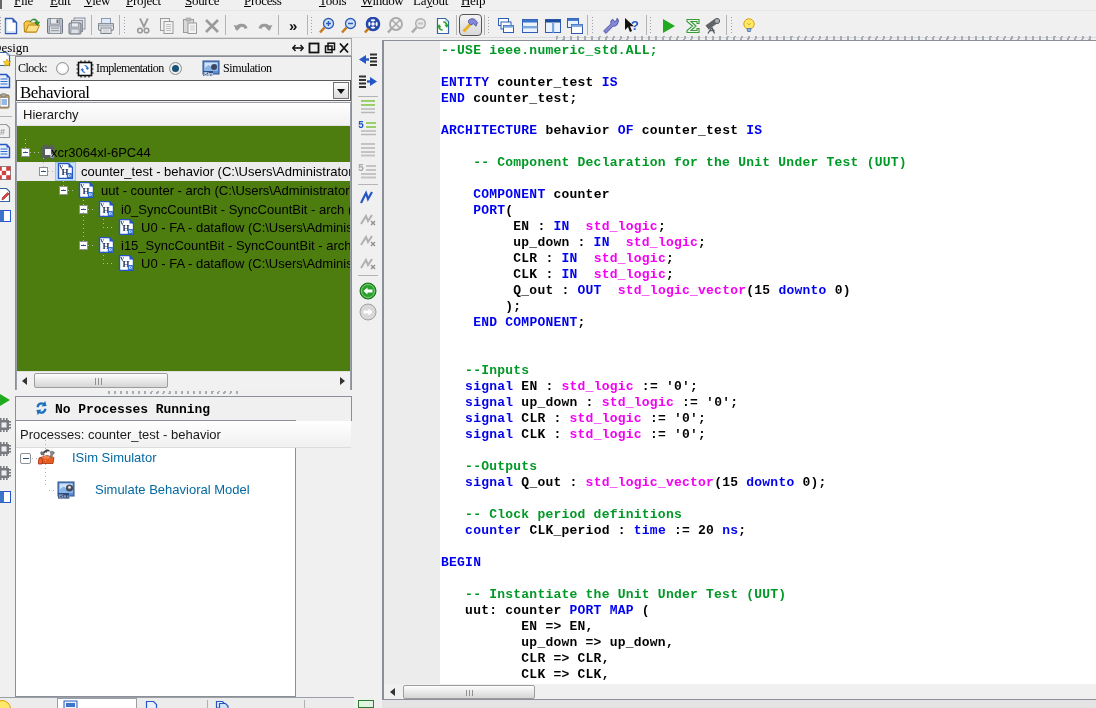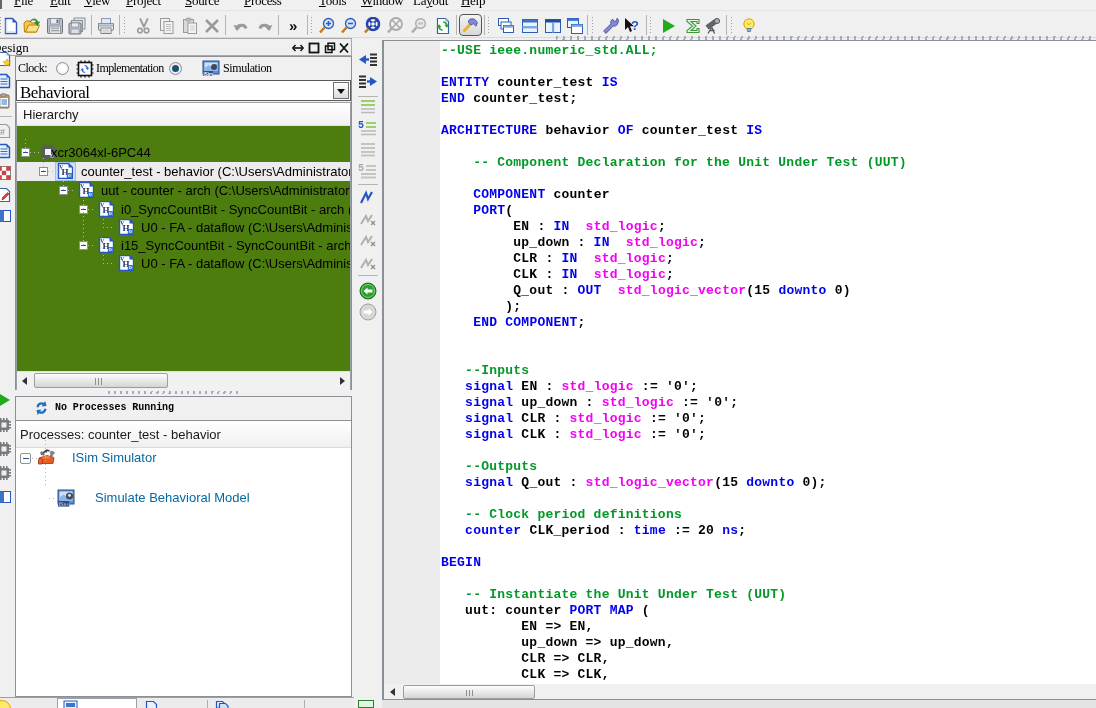--- a/index.html
+++ b/index.html
@@ -28,21 +28,21 @@
  font-size:13px;color:#1a1a1a;}
 .trow{position:absolute;left:0;width:333px;height:19px;font-size:13px;color:#000;white-space:nowrap;overflow:hidden;}
 .trow .txt{position:absolute;top:2px;}
 .exp{position:absolute;width:9px;height:9px;background:#fff;border:1px solid #8d9096;box-sizing:border-box;}
 .exp i{position:absolute;left:1px;top:3px;width:5px;height:1px;background:#305080;}
 .dotl{position:absolute;background-image:repeating-linear-gradient(90deg,#b5b5b5 0 1px,transparent 1px 4px);height:1px;}
 .dotv{position:absolute;background-image:repeating-linear-gradient(#b5b5b5 0 1px,transparent 1px 4px);width:1px;}
 .sbthumb{position:absolute;background:linear-gradient(#fdfdfd,#d5d5d5);border:1px solid #9d9d9d;box-sizing:border-box;border-radius:2px;}
 .sbgrip{position:absolute;background-image:repeating-linear-gradient(90deg,#909090 0 1px,transparent 1px 3px);}
 .arr{position:absolute;width:0;height:0;}
-#pinner{position:absolute;left:15px;top:420px;width:337px;height:277px;background:#fff;border:1px solid #8a8f98;box-sizing:border-box;text-align:center;}
+#pinner{position:absolute;left:15px;top:420px;width:281px;height:277px;background:#fff;border:1px solid #8a8f98;box-sizing:border-box;text-align:center;}
 #phead{position:absolute;left:0;top:0;width:335px;height:26px;background:linear-gradient(#ffffff,#f0f0f0);border-bottom:1px solid #dcdcdc;font-size:13px;color:#1a1a1a;}
 .prow{position:absolute;left:0;width:335px;height:19px;font-size:13px;color:#0369a1;white-space:nowrap;}
 #ed{position:absolute;left:382px;top:40px;width:714px;height:660px;background:#fff;border-left:2px solid #8a8f98;border-top:1px solid #8a8f98;box-sizing:border-box;}
 #gut{position:absolute;left:0;top:0;width:56px;height:643px;background:#ececec;}
 #lnums{position:absolute;left:0;top:2px;width:40px;text-align:right;
  font-family:"Liberation Mono",monospace;font-size:13px;line-height:16px;color:#111;letter-spacing:0.23px;}
 #code{position:absolute;left:57px;top:2px;font-family:"Liberation Mono",monospace;font-size:13px;line-height:16px;font-weight:bold;color:#000;white-space:pre;letter-spacing:0.23px;}
 #code .k{color:#0000f0;}
 #code .c{color:#009926;}
 #code .t{color:#f400f4;}
@@ -543,42 +543,42 @@
   </div>
 </div>
 
 <div class="abs" style="left:108px;top:391px;width:130px;height:3px;background-image:repeating-linear-gradient(100deg,#a8adb5 0 2px,transparent 2px 6px);"></div>
 
 <div class="abs" style="left:15px;top:396px;width:337px;height:25px;background:#f0f0f0;border:1px solid #8a8f98;border-bottom:none;box-sizing:border-box;">
   <svg class="abs" style="left:18px;top:3px;" width="15" height="16" viewBox="0 0 16 16">
         <path d="M2.6,7 a5.5,5.5 0 0 1 8,-4.6 l1.4,-2 1.4,5.4 -5.4,0.6 1.4,-1.8 a3.2,3.2 0 0 0 -4.4,2.8 z" fill="#1d6fc0"></path>
         <path d="M13.4,9 a5.5,5.5 0 0 1 -8,4.6 l-1.4,2 -1.4,-5.4 5.4,-0.6 -1.4,1.8 a3.2,3.2 0 0 0 4.4,-2.8 z" fill="#1d6fc0"></path>
       </svg>
-  <span class="mon abs" style="left:39px;top:5px;font-size:10px;font-weight:bold;letter-spacing:-0.05px;">No Processes Running</span>
+  <span class="mon abs" style="left:39px;top:5px;font-size:13px;font-weight:bold;letter-spacing:-0.05px;">No Processes Running</span>
 </div>
 <div id="pinner">
   <div id="phead">
         <span class="abs" style="left:4px;top:6px;">Processes: counter_test - behavior</span>
       </div>
   <div class="prow" style="top:27px;">
     <div class="exp" style="left:4px;top:5px;border-radius:2px;width:11px;height:11px;">
           <i style="top:4px;width:6px;left:1.5px;"></i>
         </div>
     <div class="dotl" style="left:16px;top:10px;width:6px;"></div>
     <svg class="ticn16" style="left:21px;top:0px;width:19px;height:18px;" viewBox="0 0 19 18">
           <path d="M2,10 l8,-2.5 7,2 -1,6 -13.5,0 z" fill="#e85c20" stroke="#a03010" stroke-width="0.8"></path>
           <path d="M2,10 l8,-2.5 7,2 -7.5,1.5 z" fill="#f08048"></path>
           <path d="M1.5,13 c0,-2 1.5,-3.5 3,-3.5 l1,3 -0.5,3.5 -3.5,0 z" fill="#f06030" stroke="#a03010" stroke-width="0.8"></path>
           <path d="M4,6.5 l6,-4.5 M10,2 l2.5,1 M10,2 l-1,2.5" stroke="#444" stroke-width="1.6" fill="none"></path>
           <path d="M3,5 l3.5,3 1.5,-2 -3.5,-3 z" fill="#707478"></path>
           <path d="M13,4 c1.8,-1.5 4,-0.5 4.5,1 l-2,2 -1,3 -1.5,-1 1,-3 z" fill="#888c92" stroke="#555" stroke-width="0.6"></path>
         </svg>
     <span class="txt abs" style="left:56px;top:2px;">ISim Simulator</span>
   </div>
-  <div class="prow" style="top:67px;">
+  <div class="prow" style="top:59px;">
     <div class="dotl" style="left:33px;top:10px;width:8px;"></div>
     <svg class="ticn16" style="left:41px;top:1px;width:18px;height:18px;" viewBox="0 0 18 18">
           <rect x="1" y="1" width="16" height="14" fill="#5b8ed6" stroke="#2a4f8a"></rect>
           <rect x="2.5" y="2.5" width="13" height="9" fill="#cfe3f8"></rect>
           <path d="M2.5,8.5 l4,-3 3,2 4,-3.5 2,1.5 v6 h-13 z" fill="#88b4e8"></path>
           <circle cx="12.5" cy="7" r="3.6" fill="#3c4048" opacity="0.9"></circle>
           <circle cx="12.5" cy="6.4" r="1.4" fill="#e8e8e8"></circle>
           <rect x="1" y="12" width="11" height="5.5" fill="#2a4f8a"></rect>
           <text x="1.5" y="16.8" font-family="Liberation Sans" font-size="5.4" font-weight="bold" fill="#fff" stroke="#1a3060" stroke-width="0.3">ISim</text>
         </svg>

